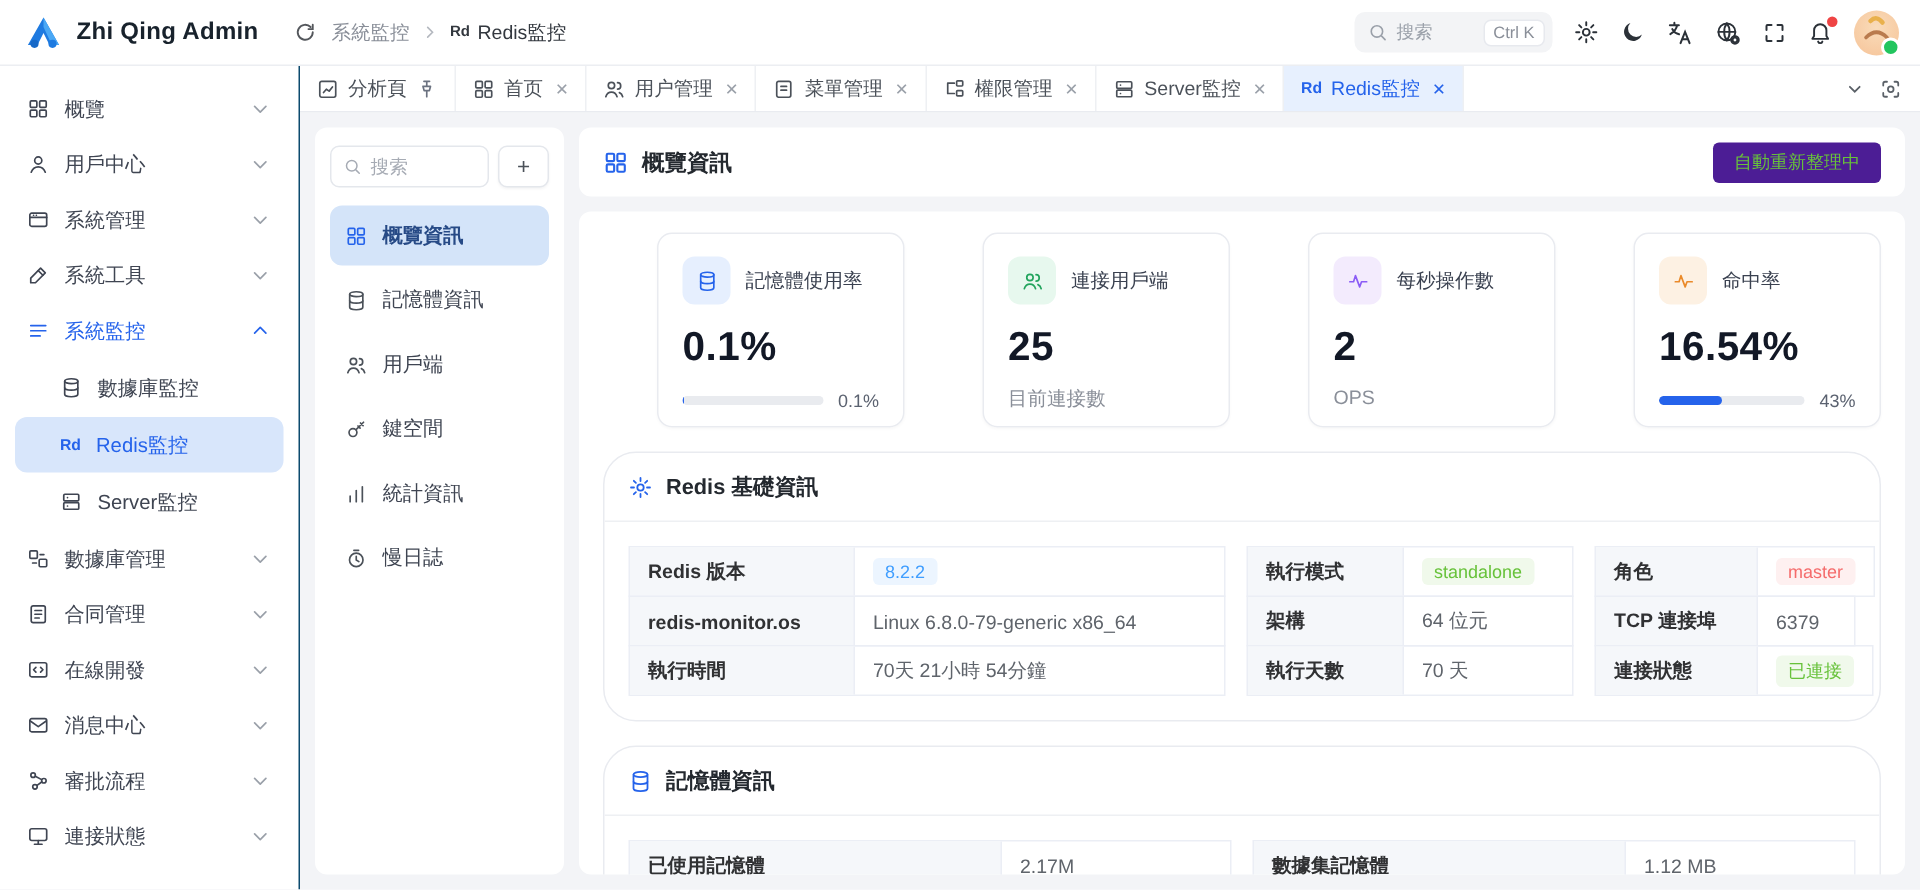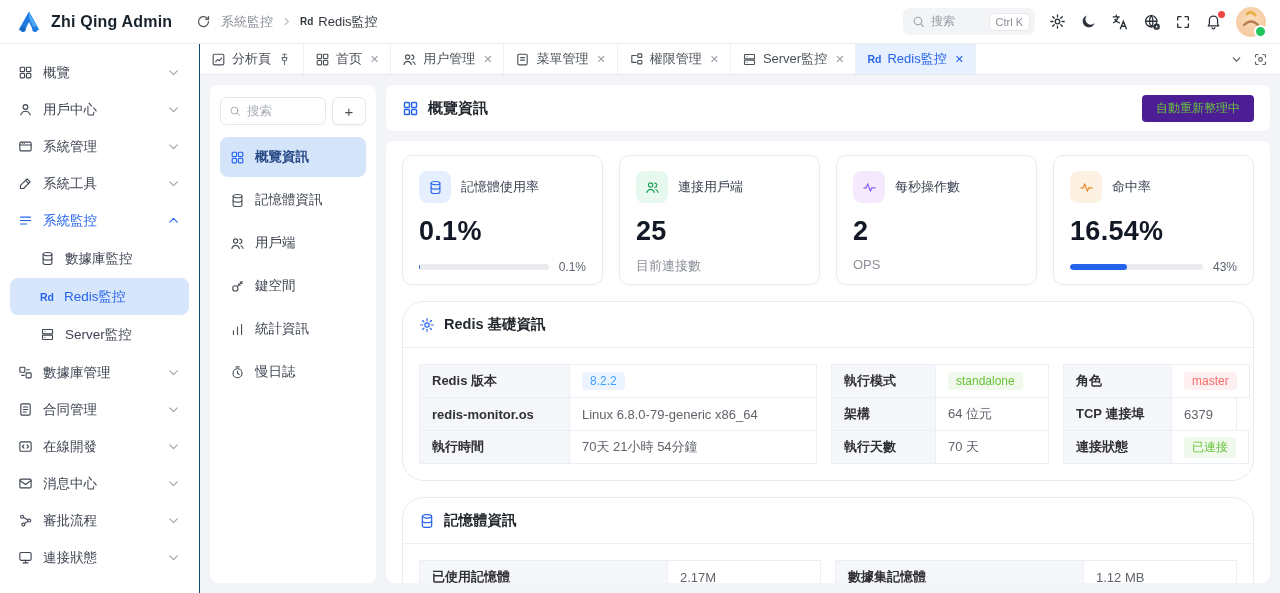--- a/index.html
+++ b/index.html
@@ -79,21 +79,21 @@
     padding:0 16px; flex:0 0 46px; }
   .page-head .icon { color:#2563eb; }
   .page-title { font-size:15px; font-weight:bold; color:#24292f; margin-left:9px; }
   .auto-refresh { margin-left:auto; font-size:12px; color:#67c23a; background:#4c1d95;
     border-radius:4px; padding:5px 14px; }
 
   .main-card { background:#fff; border-radius:8px; flex:1; padding:14px 16px; overflow:hidden; }
 
   .stats-row { display:flex; gap:16px; }
   .stat-card { flex:1; border:1px solid #e9ebf0; border-radius:10px; padding:15px 16px 13px; height:130px;
-    box-shadow:0 1px 2px rgba(16,24,40,.03); display:flex; flex-direction:column; }
+    box-shadow:0 1px 2px rgba(16,24,40,.03); display:flex; flex-direction:column;margin-left:36px; }
   .stat-top { display:flex; align-items:center; gap:10px; }
   .stat-ico { width:32px; height:32px; border-radius:8px; display:flex; align-items:center; justify-content:center; }
   .stat-ico.blue   { background:#e6effe; color:#2563eb; }
   .stat-ico.green  { background:#e7f8ee; color:#22a45d; }
   .stat-ico.purple { background:#f3ebfd; color:#8b5cf6; }
   .stat-ico.orange { background:#fdf1e3; color:#ea8a2a; }
   .stat-label { font-size:13px; color:#3a4150; }
   .stat-value { font-size:27px; font-weight:bold; color:#121826; margin-top:13px; letter-spacing:.3px; }
   .stat-sub { font-size:13px; color:#8a8f99; margin-top:10px; }
   .stat-progress { display:flex; align-items:center; gap:10px; margin-top:13px; }

